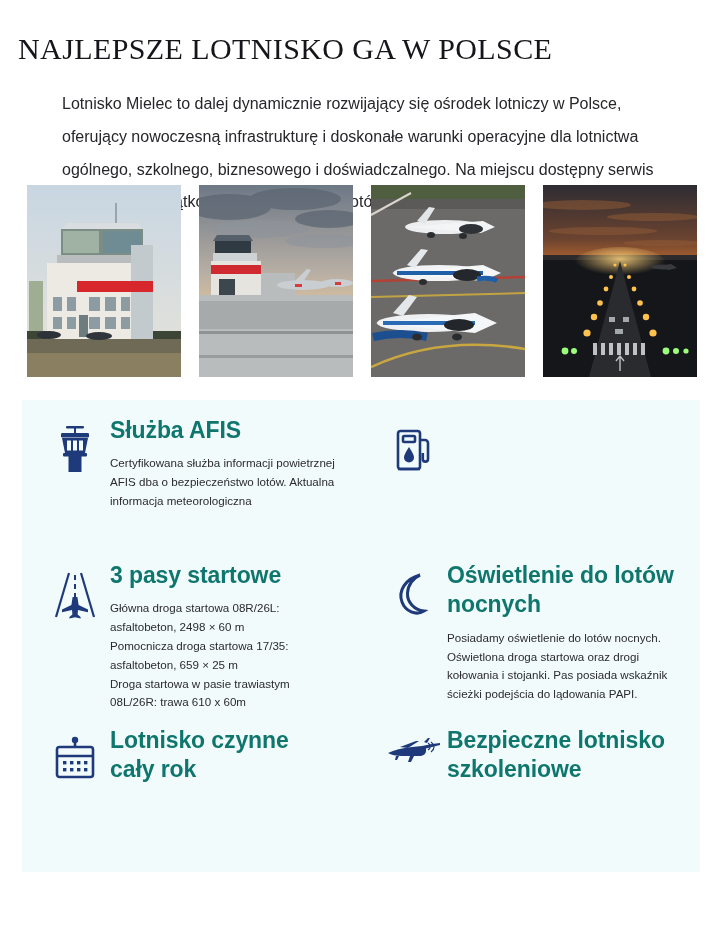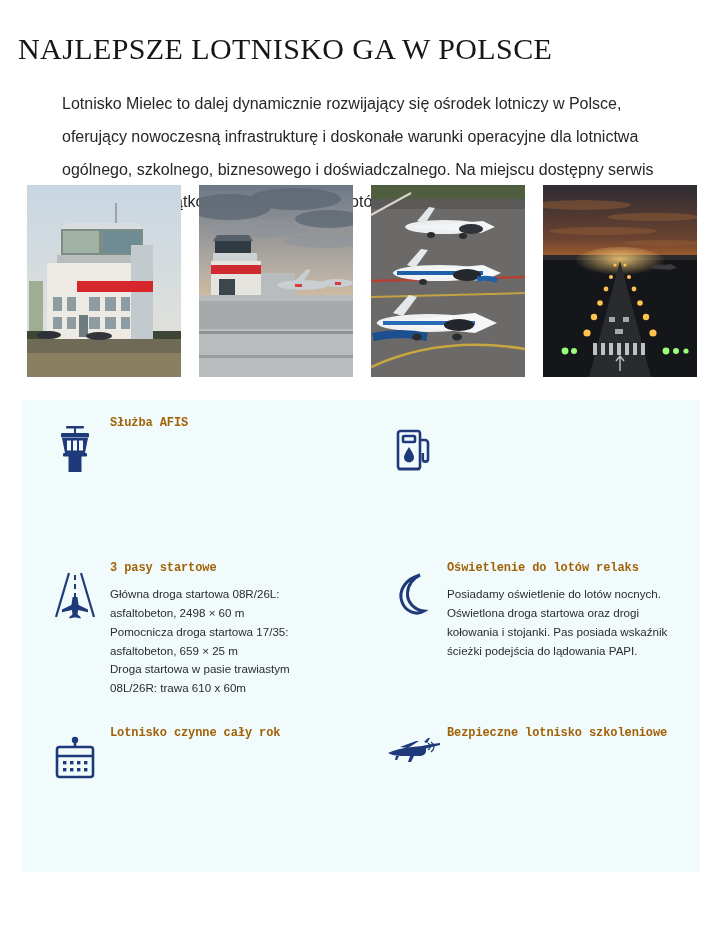--- a/index.html
+++ b/index.html
@@ -91,25 +91,25 @@
     width: 62px;
     padding-top: 10px;
     display: flex;
     justify-content: center;
     align-items: flex-start;
   }
   .feature .icon-wrap svg { display: block; }
   .feature .body { flex: 1 1 auto; padding-left: 4px; }
   .feature h3 {
     margin: 0 0 9px 0;
-    font-size: 12px;
+    font-size: 23px;
     line-height: 1.28;
     font-weight: bold;
-    color: #a16207;
-    font-family: Liberation Mono, monospace;
+    color: #0f766e;
+    font-family: Liberation Sans, sans-serif;
     letter-spacing: -0.1px;
   }
   .feature p {
     margin: 0;
     font-size: 11.6px;
     line-height: 1.62;
     color: #2b2b30;
     font-family: "Liberation Sans", sans-serif;
     white-space: pre-line;
   }
@@ -354,20 +354,21 @@
             <rect x="13" y="14.5" width="4" height="10"></rect>
             <rect x="19" y="14.5" width="4" height="10"></rect>
             <rect x="25" y="14.5" width="4" height="10"></rect>
           </g>
           <rect x="9" y="27" width="24" height="3.4" rx="1"></rect>
           <rect x="14.5" y="30" width="13" height="16"></rect>
         </svg>
       </div>
       <div class="body">
         <h3>Służba AFIS</h3>
+        <p>Certyfikowana służba informacji powietrznej AFIS dba o bezpieczeństwo lotów. Aktualna informacja meteorologiczna</p>
       </div>
     </div>
 
     <div class="feature col-right">
       <div class="icon-wrap">
         <svg width="40" height="46" viewBox="0 0 40 46" fill="none" stroke="#1f3a7a" stroke-width="2.6">
           <rect x="4" y="5" width="22" height="38" rx="2.5"></rect>
           <rect x="9" y="10" width="12" height="6" rx="1.2"></rect>
           <path d="M15 21 C15 21 10 28 10 31.5 A5 5 0 0 0 20 31.5 C20 28 15 21 15 21 Z" fill="#1f3a7a" stroke="none"></path>
           <path d="M26 14 h5 a3 3 0 0 1 3 3 v16 a2.6 2.6 0 0 1 -5.2 0 v-6"></path>
@@ -397,21 +398,21 @@
       </div>
     </div>
 
     <div class="feature col-right">
       <div class="icon-wrap">
         <svg width="42" height="48" viewBox="0 0 42 48" fill="none" stroke="#1f3a7a" stroke-width="3">
           <path d="M27 4 C12 8 5 20 9 31 C12.5 40.5 23 45 31 40 C21 39 14 31 14.5 22 C15 14 20 7 27 4 Z"></path>
         </svg>
       </div>
       <div class="body">
-        <h3>Oświetlenie do lotów relaks</h3>
+        <h3>Oświetlenie do lotów nocnych</h3>
         <p>Posiadamy oświetlenie do lotów nocnych. Oświetlona droga startowa oraz drogi kołowania i stojanki.  Pas posiada wskaźnik ścieżki podejścia do lądowania PAPI.</p>
       </div>
     </div>
 
     <div class="feature col-left">
       <div class="icon-wrap">
         <svg width="44" height="46" viewBox="0 0 44 46" fill="none" stroke="#1f3a7a" stroke-width="2.6">
           <circle cx="22" cy="4" r="3.2" fill="#1f3a7a" stroke="none"></circle>
           <path d="M22 7 v4"></path>
           <rect x="4" y="11" width="36" height="30" rx="2.5"></rect>

